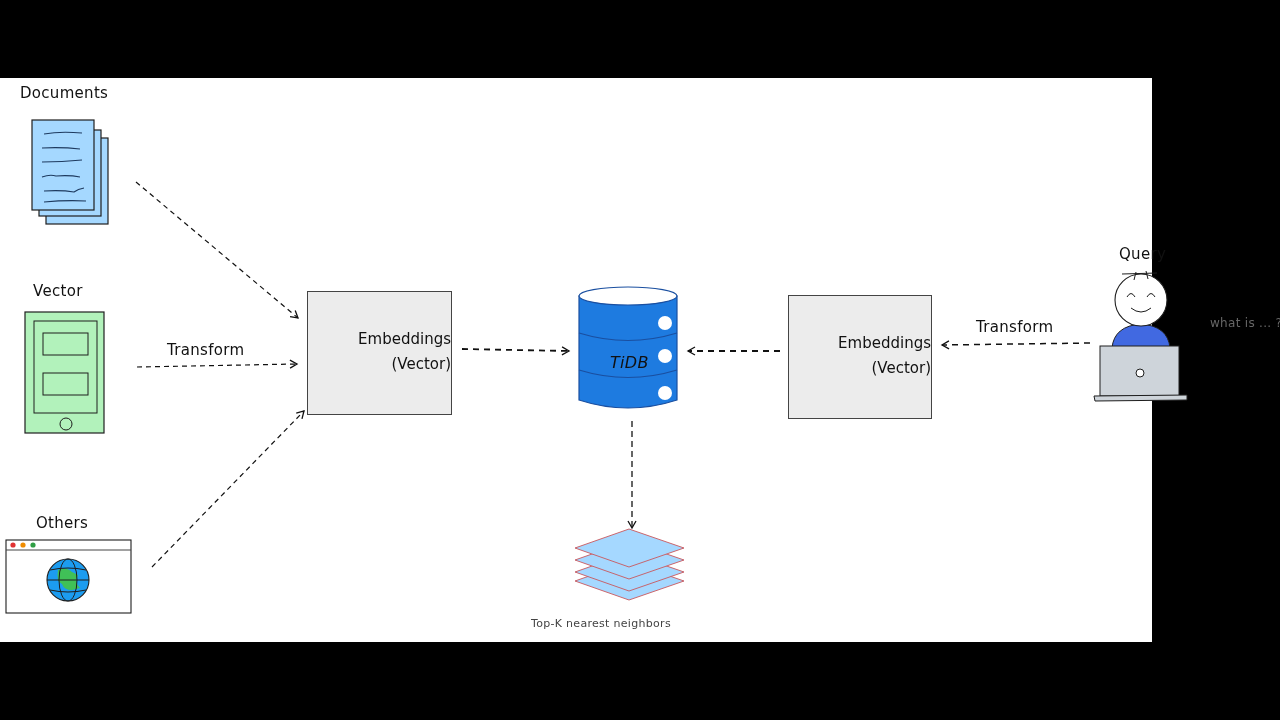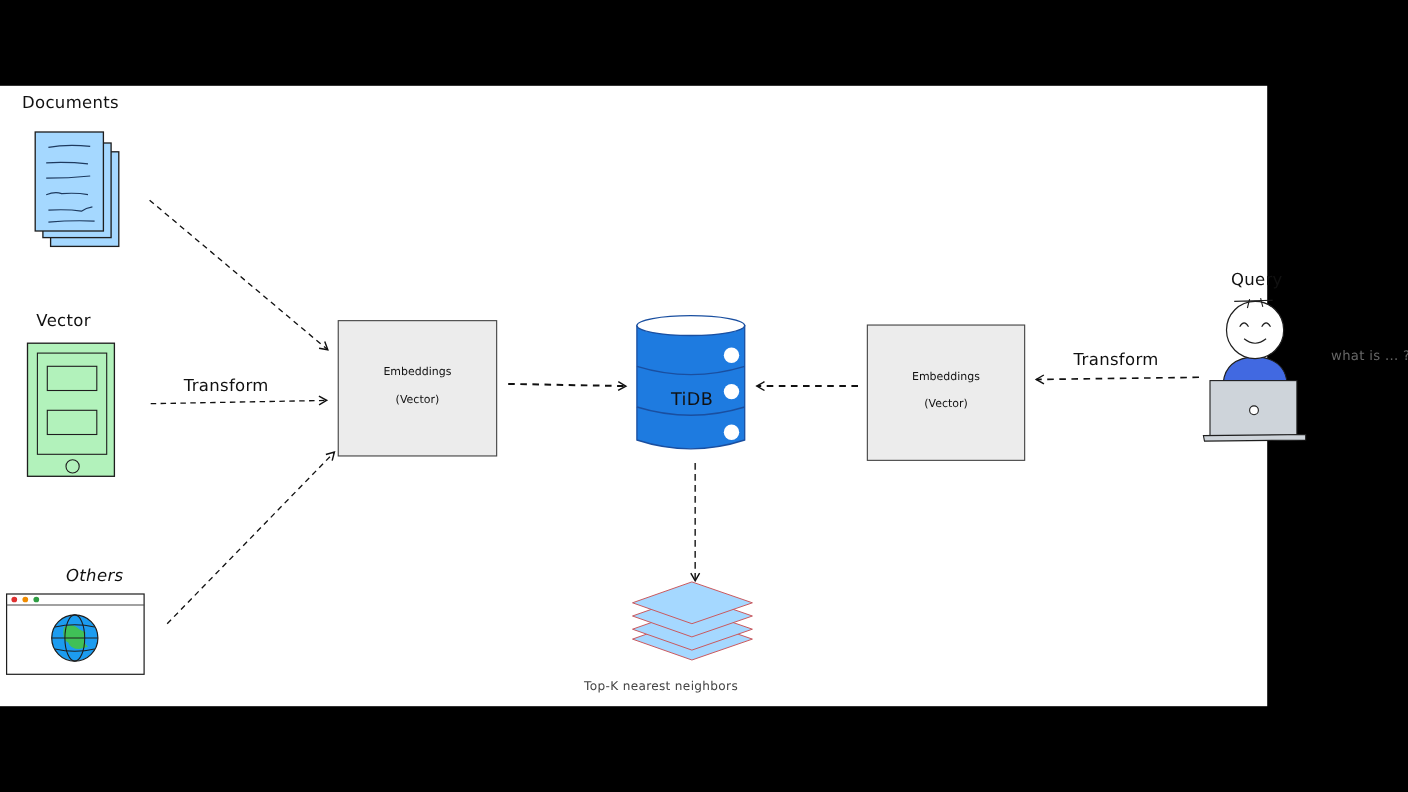--- a/index.html
+++ b/index.html
@@ -1,21 +1,21 @@
 <!DOCTYPE html>
 <html><head>
 <meta charset="utf-8">
 <style>
   html, body { margin:0; padding:0; }
   body { width:1280px; height:720px; background:#000; position:relative; overflow:hidden;
          font-family:"DejaVu Sans", sans-serif; }
   #canvas { position:absolute; left:0; top:78px; width:1152px; height:564px; background:#fff; }
   .lbl { position:absolute; font-size:15px; color:#111; white-space:nowrap; letter-spacing:0.3px; }
   .box { position:absolute; background:#ececec; border:1.5px solid #444; }
-  .boxtext { position:absolute; left:0; right:0; text-align:center; font-size:10px; color:#111; line-height:24px; }
+  .boxtext { position:absolute; left:0; right:0; text-align:right; font-size:15px; color:#111; line-height:24px; }
   svg { position:absolute; left:0; top:0; }
 </style>
 </head>
 <body>
 
 <div id="canvas">
 
   <svg width="1280" height="564" viewBox="0 0 1280 564">
     <defs>
       <marker id="arr" markerWidth="10" markerHeight="10" refX="8" refY="5" orient="auto" markerUnits="userSpaceOnUse">
@@ -96,29 +96,29 @@
     <g stroke="#c9575c" stroke-width="0.9" fill="#a5d8ff">
       <polygon points="575,503 629,484 684,503 629,522"></polygon>
       <polygon points="575,494 629,475 684,494 629,513"></polygon>
       <polygon points="575,482 629,463 684,482 629,501"></polygon>
       <polygon points="575,470 629,451 684,470 629,489"></polygon>
     </g>
   </svg>
 
   <div class="lbl" style="left:20px; top:6px;">Documents</div>
   <div class="lbl" style="left:33px; top:204px;">Vector</div>
-  <div class="lbl" style="left:60px; top:436px;font-style:italic;">Others</div>
+  <div class="lbl" style="left:36px; top:436px;">Others</div>
   <div class="lbl" style="left:167px; top:263px;">Transform</div>
 
   <div class="box" style="left:307px; top:213px; width:143px; height:122px;">
     <div class="boxtext" style="top:35px;">Embeddings</div>
     <div class="boxtext" style="top:60px;">(Vector)</div>
   </div>
 
-  <div class="lbl" style="left:610px; top:275px; font-size:16px;">TiDB</div>
+  <div class="lbl" style="left:610px; top:275px; font-size:16px;font-style:italic;">TiDB</div>
 
   <div class="box" style="left:788px; top:217px; width:142px; height:122px;">
     <div class="boxtext" style="top:35px;">Embeddings</div>
     <div class="boxtext" style="top:60px;">(Vector)</div>
   </div>
 
   <div class="lbl" style="left:976px; top:240px;">Transform</div>
   <div class="lbl" style="left:1119px; top:167px;">Query</div>
   <div class="lbl" style="left:1190px; top:238px; font-size:12px; color:#666;margin-left:20px;">what is ... ?</div>
 

